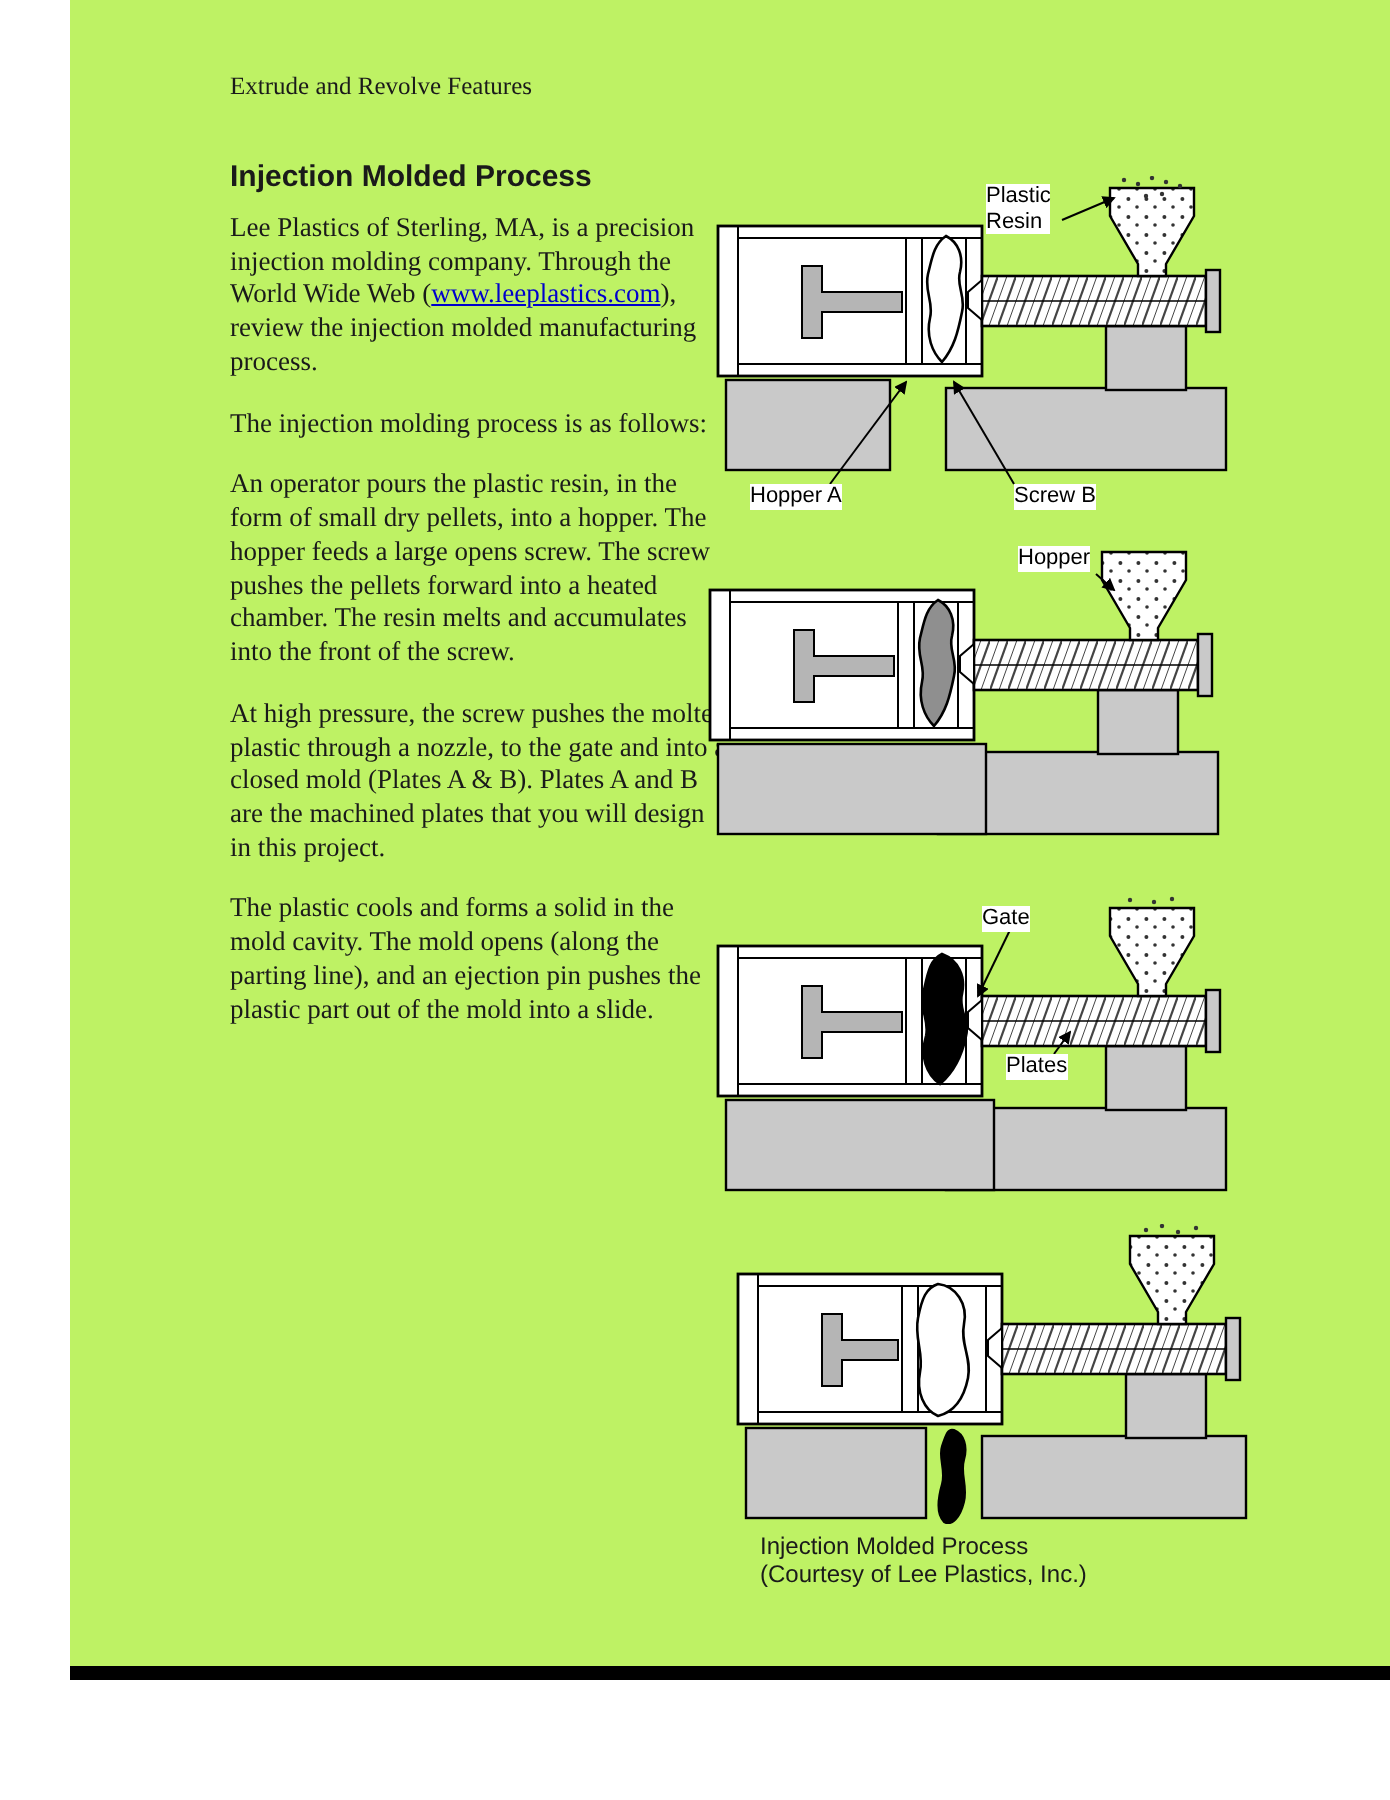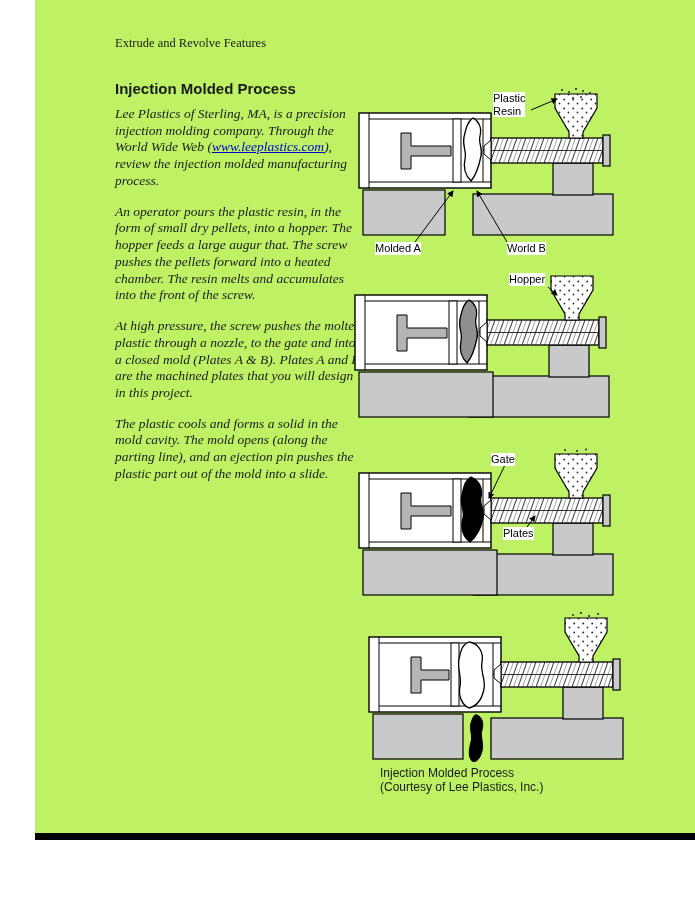--- a/index.html
+++ b/index.html
@@ -3,21 +3,21 @@
 <meta charset="utf-8">
 <style>
   html,body{margin:0;padding:0;background:#ffffff;}
   .page{position:relative;width:695px;height:840px;background:#bef264;overflow:hidden;
         font-family:"Liberation Serif", serif;color:#1a1a1a;margin-left:35px;}
   .hdr{position:absolute;top:36px;font-size:12.5px;}
   .hdr-left{left:80px;}
   .hdr-right{right:76px;}
   .title{position:absolute;left:80px;top:80px;font-family:"Liberation Sans",sans-serif;
          font-weight:bold;font-size:15px;}
-  .textcol{position:absolute;left:80px;top:106px;width:250px;font-size:13.5px;line-height:1.24;font-style:italic;}
+  .textcol{position:absolute;left:80px;top:106px;width:250px;font-size:13.5px;line-height:1.24;}
   .textcol p{margin:0 0 14px 0;}
   .link{color:#0000cc;text-decoration:underline;cursor:pointer;}
   .fig{position:absolute;}
   .fig svg{position:absolute;left:0;top:0;}
   .fig-label{position:absolute;font-family:"Liberation Sans",sans-serif;font-size:11px;
              line-height:1.15;color:#000;white-space:pre-line;background:#fff;}
   .caption{position:absolute;left:345px;top:766px;font-family:"Liberation Sans",sans-serif;
            font-size:12px;line-height:1.2;}
   .footer{position:absolute;left:0;right:0;top:856px;text-align:center;
           font-family:Liberation Serif, serif;font-size:11px;}
@@ -50,21 +50,22 @@
 </svg>
 
 <div class="page">
 
   <div class="hdr hdr-left">Extrude and Revolve Features</div>
 
   <div class="title">Injection Molded Process</div>
 
   <div class="textcol">
     <p><span>Lee Plastics of Sterling, MA, is a precision injection molding company. Through the World Wide Web (</span><a class="link">www.leeplastics.com</a><span>), review the injection molded manufacturing process.</span></p>
-    <p>An operator pours the plastic resin, in the form of small dry pellets, into a hopper. The hopper feeds a large augur that. The screw pushes the pellets forward into a heated chamber. The resin melts and accumulates into the front of the screw.</p>
+    <p>The injection molding process is as follows:</p>
+    <p>An operator pours the plastic resin, in the form of small dry pellets, into a hopper. The hopper feeds a large opens screw. The screw pushes the pellets forward into a heated chamber. The resin melts and accumulates into the front of the screw.</p>
     <p>At high pressure, the screw pushes the molten plastic through a nozzle, to the gate and into a closed mold (Plates A &amp; B). Plates A and B are the machined plates that you will design in this project.</p>
     <p>The plastic cools and forms a solid in the mold cavity. The mold opens (along the parting line), and an ejection pin pushes the plastic part out of the mold into a slide.</p>
   </div>
 
   <div class="fig" style="left:320px;top:88px;width:350px;height:178px;text-decoration:underline;">
     <svg viewBox="0 0 350 178" width="350" height="178">
       <g>
         <rect x="118" y="106" width="140" height="41" class="gray"></rect>
         <rect x="198" y="75" width="40" height="32" class="gray"></rect>
         <rect x="8" y="102" width="82" height="45" class="gray"></rect>
@@ -97,22 +98,22 @@
         <circle cx="235" cy="5" r="1.1"></circle>
           <circle cx="218" cy="10" r="1.1"></circle>
         <circle cx="226" cy="9" r="1.1"></circle>
       </g>
       <line x1="176" y1="22" x2="202" y2="11" class="leader" marker-end="url(#arrowM)"></line>
       <line x1="60" y1="154" x2="98" y2="103" class="leader" marker-end="url(#arrowM)"></line>
       <line x1="152" y1="154" x2="122" y2="103" class="leader" marker-end="url(#arrowM)"></line>
     </svg>
     <div class="fig-label" style="left:138px;top:4px;">Plastic
 Resin</div>
-    <div class="fig-label" style="left:20px;top:154px;">Molded A</div>
-    <div class="fig-label" style="left:152px;top:154px;">World B</div>
+    <div class="fig-label" style="left:20px;top:154px;">Hopper A</div>
+    <div class="fig-label" style="left:152px;top:154px;">Screw B</div>
   </div>
 
   <div class="fig" style="left:316px;top:270px;width:350px;height:165px;">
     <svg viewBox="0 0 350 165" width="350" height="165">
       <g>
         <rect x="118" y="106" width="140" height="41" class="gray"></rect>
         <rect x="198" y="75" width="40" height="32" class="gray"></rect>
         <rect x="8" y="102" width="134" height="45" class="gray"></rect>
       </g>
       <g>

